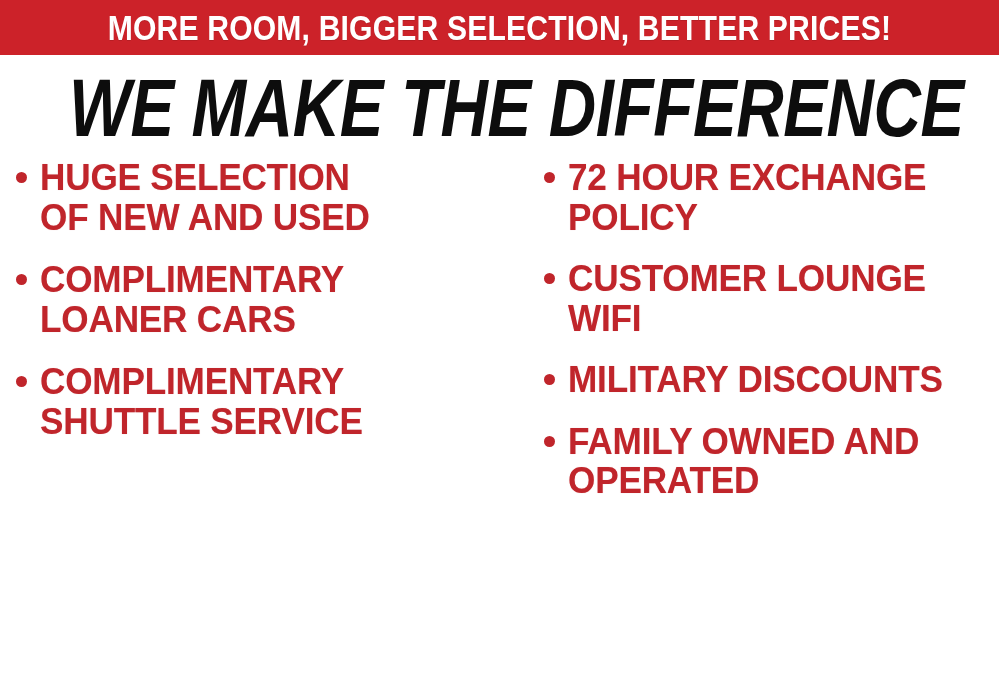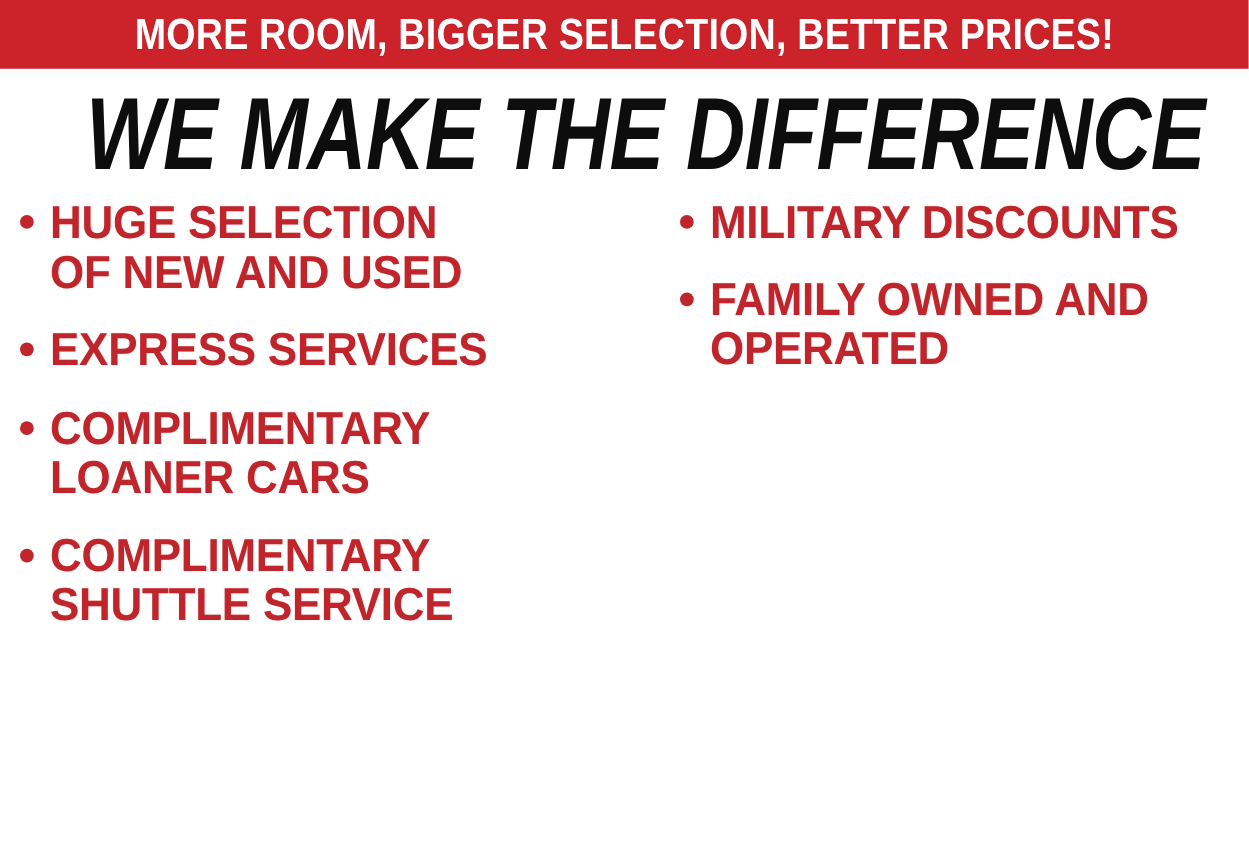--- a/index.html
+++ b/index.html
@@ -144,35 +144,41 @@
   <div class="columns">
 
     <div class="col col-left">
       <div class="bullet-item">
         <span class="dot"></span>
         <span class="bullet-text">HUGE SELECTION
 OF NEW AND USED</span>
       </div>
       <div class="bullet-item">
         <span class="dot"></span>
-        <span class="bullet-text">EXPRESS SERVICES</span>
-      </div>
-      <div class="bullet-item">
-        <span class="dot"></span>
         <span class="bullet-text">COMPLIMENTARY
 LOANER CARS</span>
       </div>
       <div class="bullet-item">
         <span class="dot"></span>
         <span class="bullet-text">COMPLIMENTARY
 SHUTTLE SERVICE</span>
       </div>
     </div>
 
     <div class="col col-right">
+      <div class="bullet-item">
+        <span class="dot"></span>
+        <span class="bullet-text">72 HOUR EXCHANGE
+POLICY</span>
+      </div>
+      <div class="bullet-item">
+        <span class="dot"></span>
+        <span class="bullet-text">CUSTOMER LOUNGE
+WIFI</span>
+      </div>
       <div class="bullet-item">
         <span class="dot"></span>
         <span class="bullet-text">MILITARY DISCOUNTS</span>
       </div>
       <div class="bullet-item">
         <span class="dot"></span>
         <span class="bullet-text">FAMILY OWNED AND
 OPERATED</span>
       </div>
     </div>

